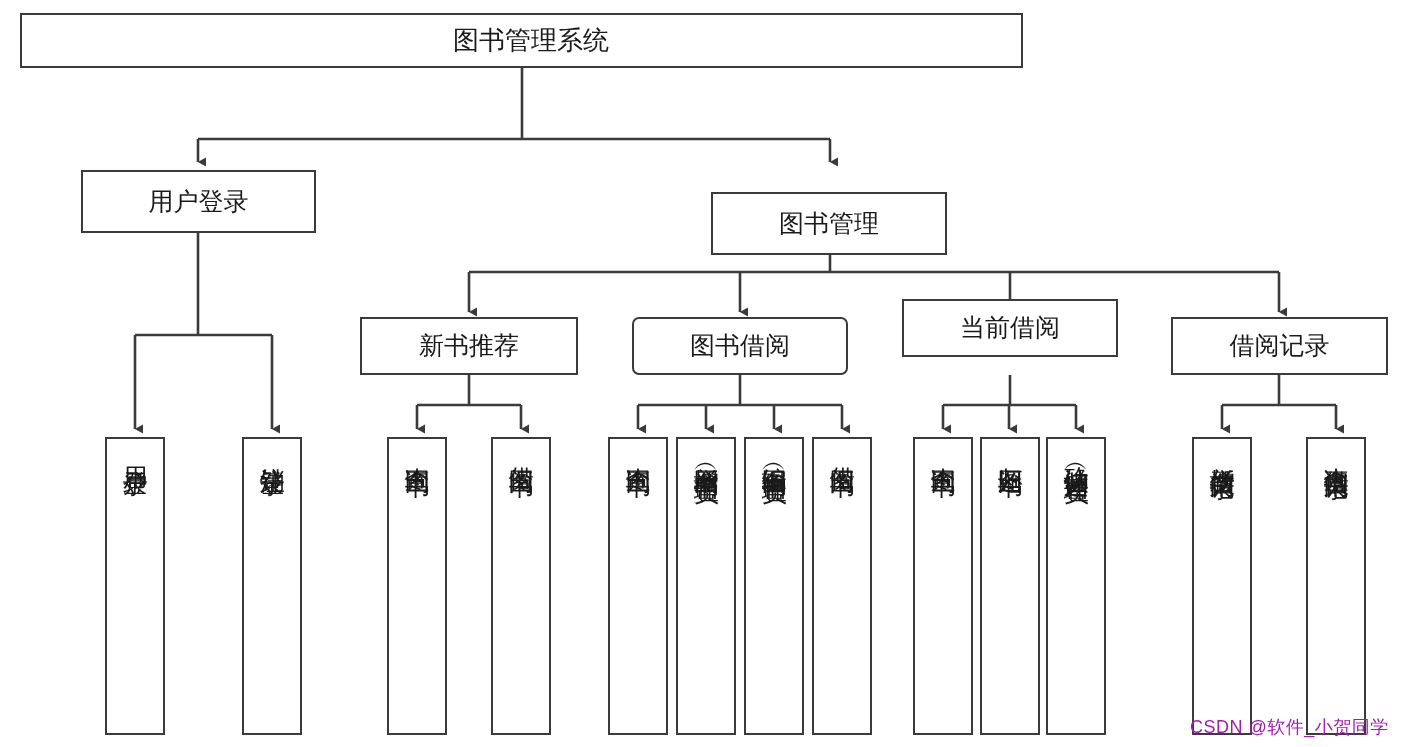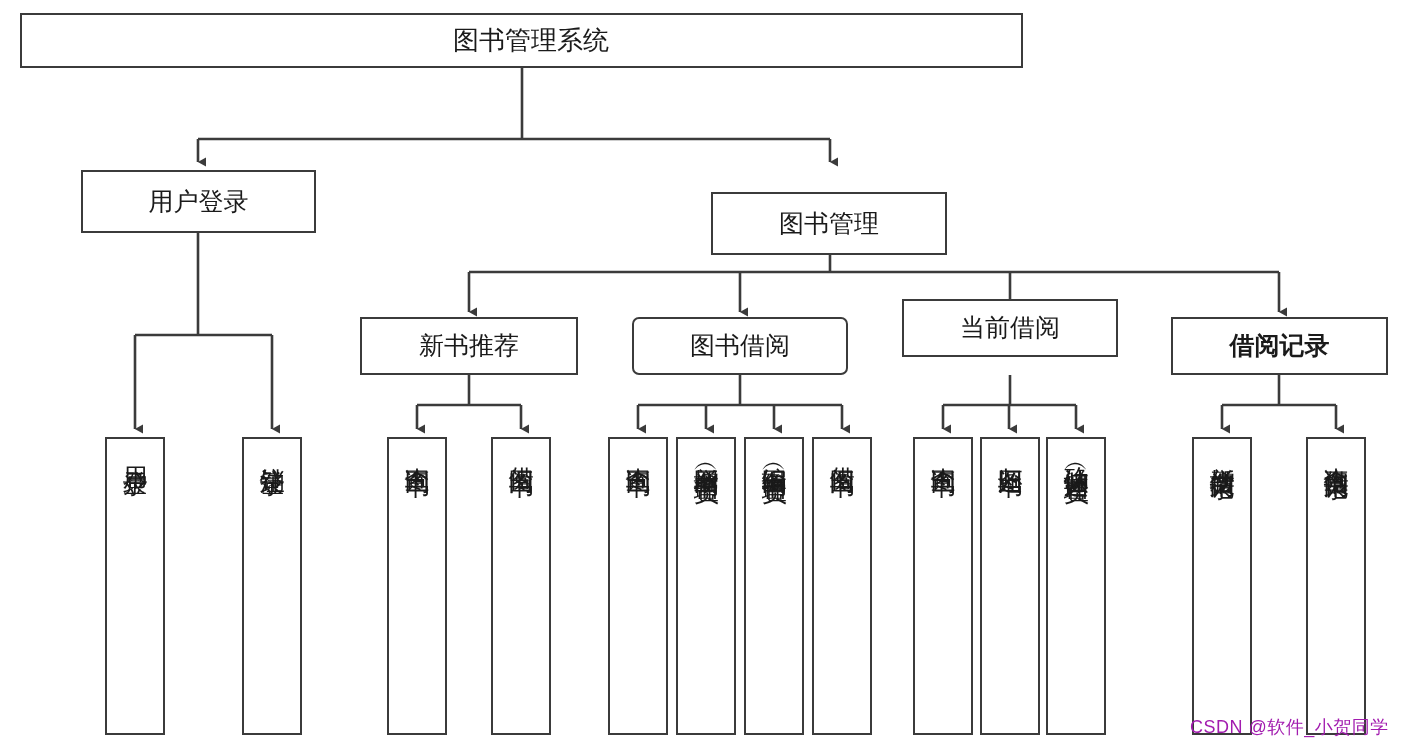--- a/index.html
+++ b/index.html
@@ -136,21 +136,21 @@
 
   <div class="node-box horizontal" style="left:360px; top:317px; width:218px; height:58px;">
     <span class="node-label">新书推荐</span>
   </div>
   <div class="node-box horizontal" style="left:632px; top:317px; width:216px; height:58px;border-radius:7px;">
     <span class="node-label">图书借阅</span>
   </div>
   <div class="node-box horizontal" style="left:902px; top:299px; width:216px; height:58px;">
     <span class="node-label">当前借阅</span>
   </div>
-  <div class="node-box horizontal" style="left:1171px; top:317px; width:217px; height:58px;font-weight:bold;">
+  <div class="node-box horizontal" style="left:1171px; top:317px; width:217px; height:58px;">
     <span class="node-label">借阅记录</span>
   </div>
 
   <div class="node-box vertical" style="left:105px; top:437px; width:60px; height:298px;">
     <span class="node-label">用户登录</span>
   </div>
   <div class="node-box vertical" style="left:242px; top:437px; width:60px; height:298px;">
     <span class="node-label">注销登录</span>
   </div>
 

